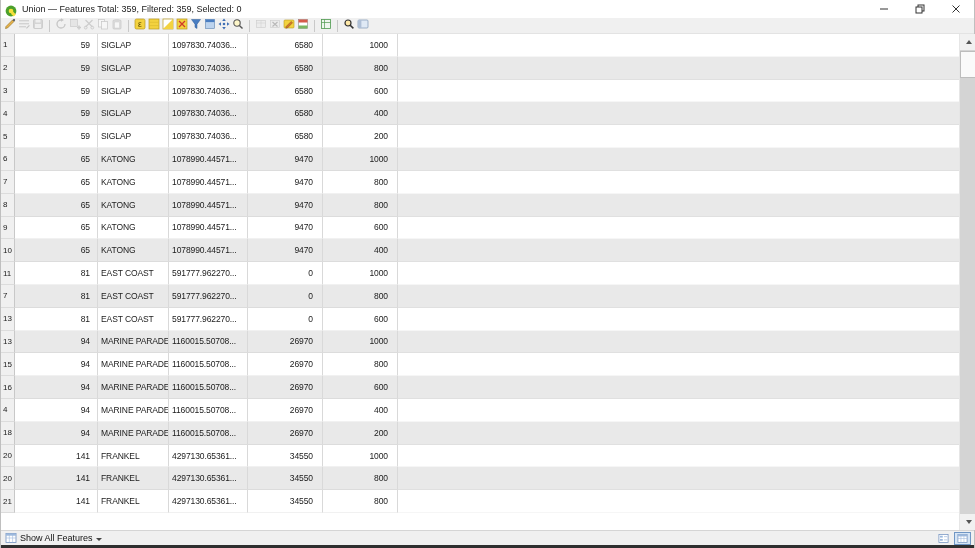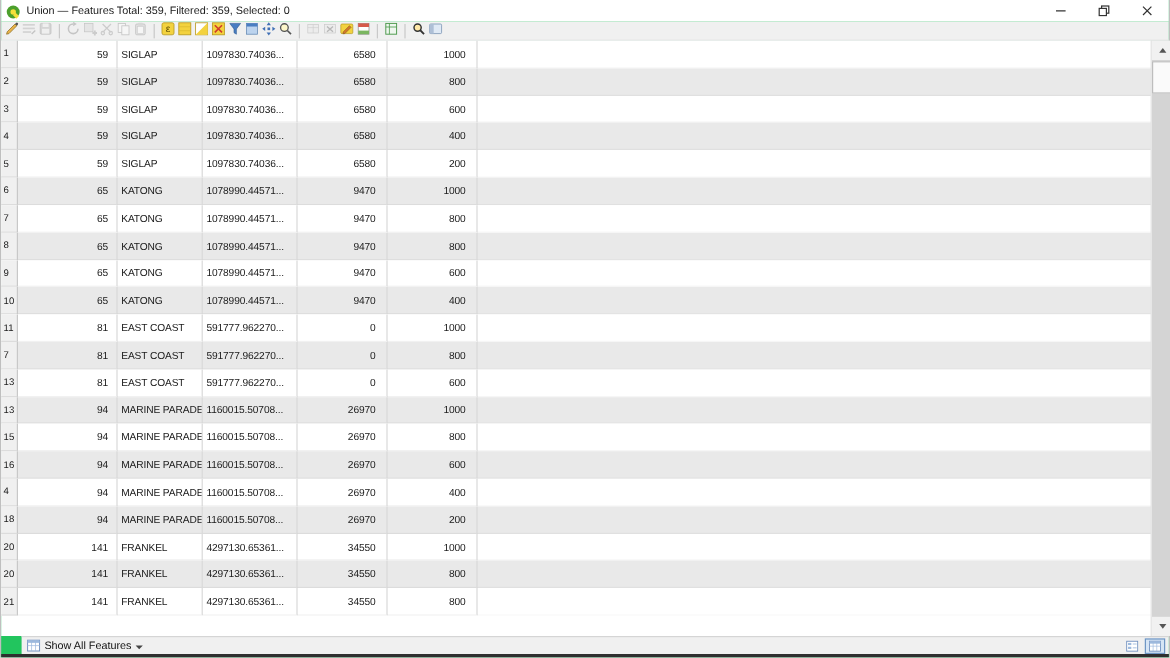--- a/index.html
+++ b/index.html
@@ -58,21 +58,21 @@
     display:flex; align-items:center; justify-content:center; border:none; padding:0; }
   .vs-up { top:0; } .vs-down { bottom:0; }
   .tri-up { width:0; height:0; border-left:3.5px solid transparent; border-right:3.5px solid transparent;
     border-bottom:4px solid #555; }
   .tri-down { width:0; height:0; border-left:3.5px solid transparent; border-right:3.5px solid transparent;
     border-top:4px solid #555; }
   .vs-thumb { position:absolute; top:17px; left:0; width:17px; height:27px; background:#fafafa;
     border:1px solid #bdbdbd; }
 
   
-  .statusbar { position:absolute; top:530px; left:17px; right:0; height:15px; background:#f0f0f0;
+  .statusbar { position:absolute; top:530px; left:0; right:0; height:15px; background:#f0f0f0;
     border-top:1px solid #d5d5d5; display:flex; align-items:center; }
   .filter-btn { display:flex; align-items:center; gap:3px; height:13px; margin-left:2px;
     background:transparent; border:none; padding:0 2px; }
   .filter-btn svg { width:12px; height:12px; }
   .filter-label { font-size:9px; color:#111; white-space:nowrap; }
   .caret { width:0; height:0; border-left:3px solid transparent; border-right:3px solid transparent;
     border-top:3.5px solid #444; margin-top:3px; }
   .view-toggles { position:absolute; right:3px; top:1px; display:flex; gap:2px; }
   .view-btn { width:17px; height:13px; display:flex; align-items:center; justify-content:center;
     background:transparent; border:1px solid transparent; padding:0; }

